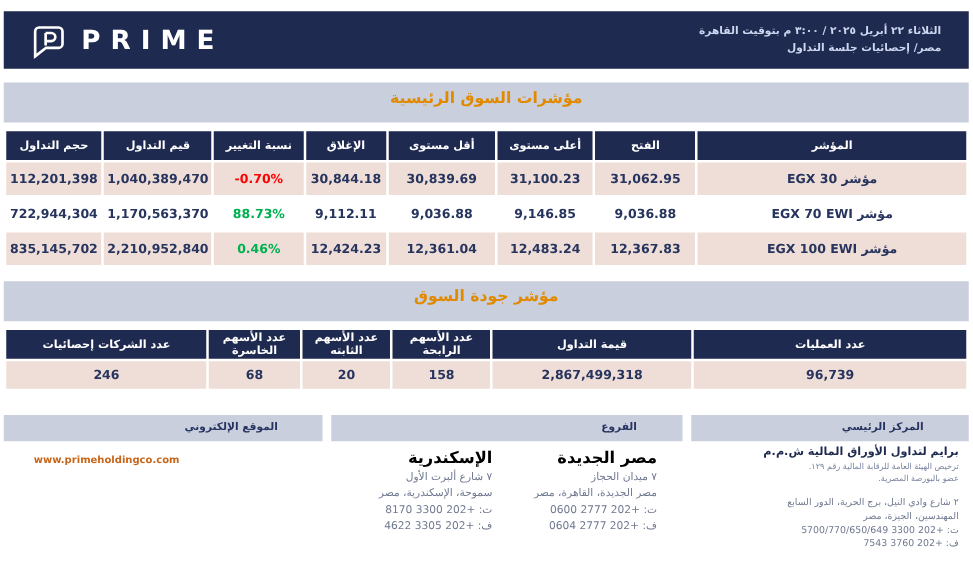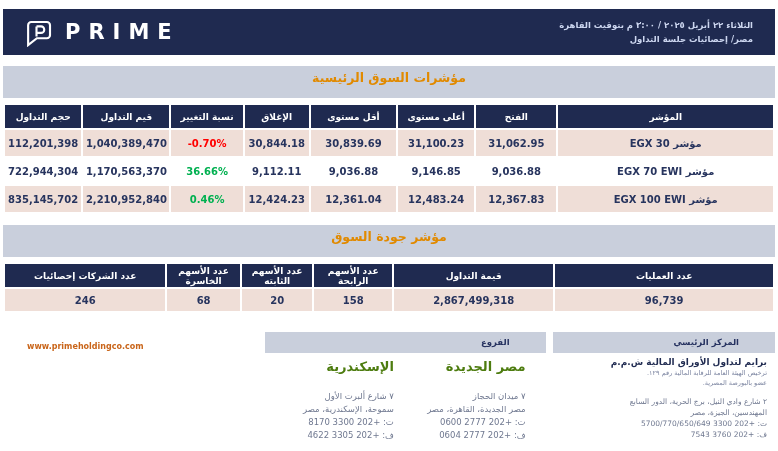--- a/index.html
+++ b/index.html
@@ -36,21 +36,21 @@
   .f-branches{width:281px;}
   .f-web{width:256px;}
   .f-content{padding:4px 8px 0;text-align:right;}
   .company{color:#1f2a50;font-weight:bold;font-size:9px;}
   .fineprint{color:#7b84a0;font-size:6.5px;line-height:9.5px;margin-top:2px;}
   .addr{color:#6f7890;font-size:7.5px;line-height:11px;margin-top:8px;}
   .branch-row{display:flex;}
   .branch{box-sizing:border-box;padding:6px 20px 0 4px;text-align:right;}
   .branch.b1{width:47%;}
   .branch.b2{width:53%;}
-  .city{color:#4d7c0f;font-size:13px;font-weight:bold;margin-bottom:16px;}
+  .city{color:#000000;font-size:13px;font-weight:bold;margin-bottom:2px;}
   .branch .lines{color:#6f7890;font-size:8.5px;line-height:13px;}
   .weblink{display:block;margin-top:10px;padding-left:24px;text-align:left;color:#c9651a;font-size:8px;font-weight:bold;text-decoration:none;}
 </style>
 </head>
 <body>
 
 <div class="page">
 
   <div class="topbar">
     <div class="dateblock">
@@ -101,21 +101,21 @@
         <td class="num neg">-0.70%</td>
         <td class="num">1,040,389,470</td>
         <td class="num">112,201,398</td>
       </tr>
       <tr class="white">
         <td>مؤشر EGX 70 EWI</td>
         <td class="num">9,036.88</td>
         <td class="num">9,146.85</td>
         <td class="num">9,036.88</td>
         <td class="num">9,112.11</td>
-        <td class="num pos">36.66%</td>
+        <td class="num pos">88.73%</td>
         <td class="num">1,170,563,370</td>
         <td class="num">722,944,304</td>
       </tr>
       <tr class="pink">
         <td>مؤشر EGX 100 EWI</td>
         <td class="num">12,367.83</td>
         <td class="num">12,483.24</td>
         <td class="num">12,361.04</td>
         <td class="num">12,424.23</td>
         <td class="num pos">0.46%</td>
@@ -195,17 +195,18 @@
             <div>٧ شارع ألبرت الأول</div>
             <div>سموحة، الإسكندرية، مصر</div>
             <div>ت: +202 3300 8170</div>
             <div>ف: +202 3305 4622</div>
           </div>
         </div>
       </div>
     </div>
 
     <div class="f-web">
+      <div class="f-bar">الموقع الإلكتروني</div>
       <a href="#" class="weblink">www.primeholdingco.com</a>
     </div>
 
   </div>
 </div>
 
 </body></html>

